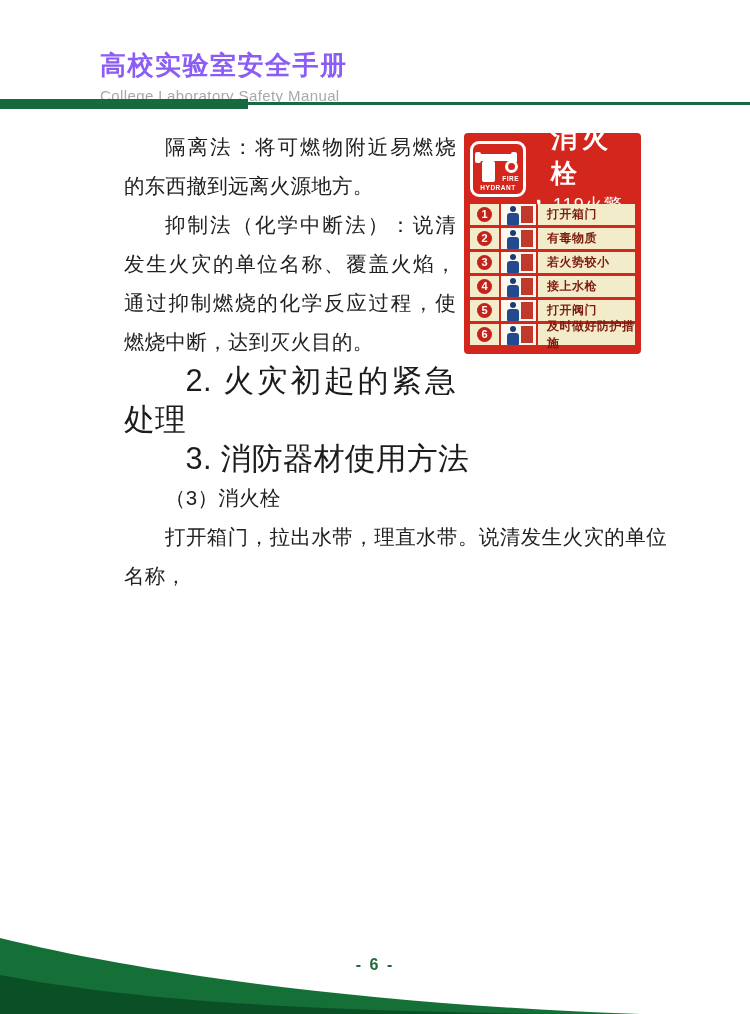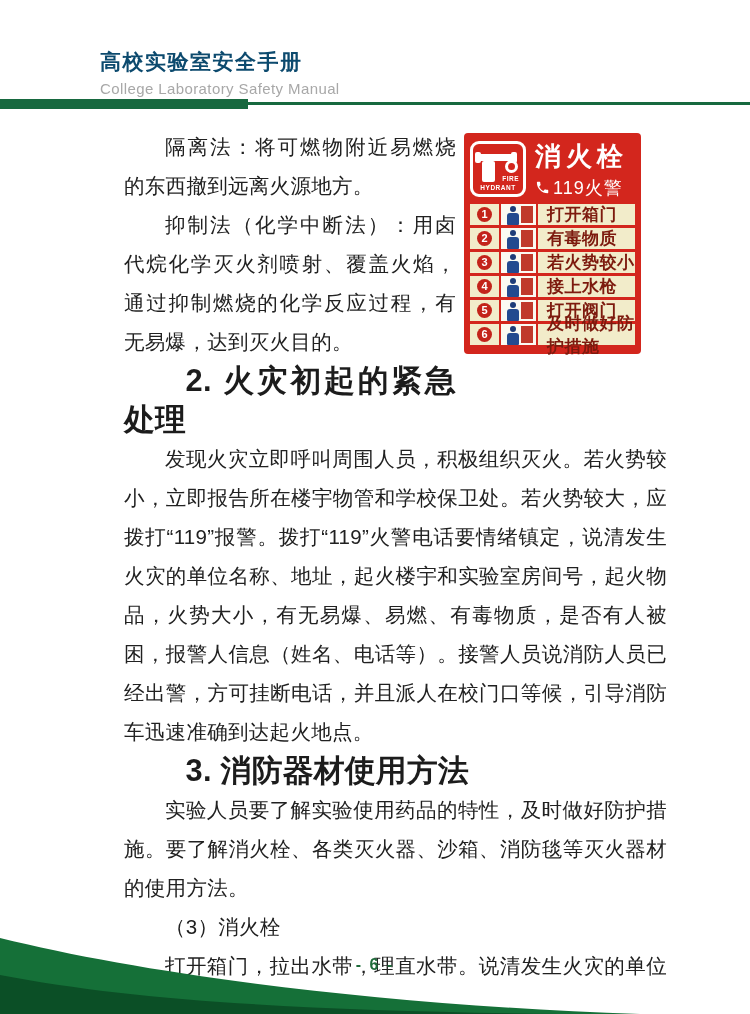--- a/index.html
+++ b/index.html
@@ -4,72 +4,72 @@
 <style>
   * { margin:0; padding:0; box-sizing:border-box; }
   html,body { background:#e8e8e8; }
   .page {
     position:relative; width:750px; height:1014px; background:#ffffff;
     overflow:hidden; margin:0 auto;
     font-family:"Liberation Sans","DejaVu Sans",sans-serif;
   }
   
   .brand { position:absolute; left:100px; top:48px; }
-  .brand-title { font-size:21px; font-weight:bold; color:#0c4a6e; letter-spacing:1.5px; }
+  .brand-title { font-size:26px; font-weight:bold; color:#8b5cf6; letter-spacing:1.5px; }
   .brand-sub { font-size:15px; color:#a8a8a8; margin-top:4px; letter-spacing:0.4px; }
   .header-rule { position:absolute; left:0; top:99px; width:750px; height:10px; }
   .rule-thick { position:absolute; left:0; top:0; width:248px; height:10px; background:#17693f; }
   .rule-thin  { position:absolute; left:248px; top:3px; width:502px; height:3px; background:#17693f; }
   
   .content {
     position:absolute; left:85px; top:127px; width:582px;
     font-size:20.5px; line-height:39px; color:#212121;
     text-align:justify; letter-spacing:0.3px;
   }
   .para, .heading { text-indent:2em;margin-left:39px; }
-  .heading { font-weight:bold; color:#1c1c1c; }
+  .heading { font-weight:normal; color:#1c1c1c; }
   
   .poster {
     float:right; width:177px; height:221px;
     margin:6px 26px 12px 8px;
     background:#d3261d; border-radius:4px; padding:6px;
     text-indent:0; line-height:normal; letter-spacing:normal; text-align:left;
   }
   .poster-top { display:flex; align-items:center; height:60px; }
   .hydrant-box {
     position:relative; width:56px; height:56px; flex:none;
     border:3px solid #fff; border-radius:9px;
   }
   .h-bar  { position:absolute; left:5px;  top:10px; width:36px; height:7px;  background:#fff; border-radius:2px; }
   .h-capL { position:absolute; left:2px;  top:8px;  width:6px;  height:11px; background:#fff; border-radius:2px; }
   .h-capR { position:absolute; left:38px; top:8px;  width:6px;  height:11px; background:#fff; border-radius:2px; }
   .h-body { position:absolute; left:9px;  top:17px; width:13px; height:21px; background:#fff; border-radius:2px; }
   .h-coil { position:absolute; right:5px; top:16px; width:13px; height:13px; border:3.5px solid #fff; border-radius:50%; }
   .h-fire { position:absolute; right:4px; bottom:12px; font-size:6.5px; font-weight:bold; color:#fff; letter-spacing:0.5px; }
   .h-hyd  { position:absolute; left:0; right:0; bottom:3px; text-align:center; font-size:6.5px; font-weight:bold; color:#fff; letter-spacing:0.5px; }
   .poster-titles { margin-left:9px; }
-  .poster-title { font-size:26px; font-weight:bold; color:#fff; letter-spacing:5px; }
+  .poster-title { font-size:26px; font-weight:bold; color:#fff; letter-spacing:5px;margin-left:16px; }
   .poster-phone { display:flex; align-items:center; margin-top:2px; }
   .phone-icon { width:15px; height:15px; margin-right:3px; }
   .poster-phone span { font-size:18px; font-weight:normal; color:#fff; letter-spacing:1px; }
   .poster-rows { margin-top:5px; display:flex; flex-direction:column; gap:3px; }
   .step-row { display:flex; gap:2px; height:21px; }
   .cell { background:#f2ecca; }
   .cell.num { width:29px; flex:none; display:flex; align-items:center; justify-content:center; }
   .num-circle {
     width:15px; height:15px; background:#c3231a; color:#fff; border-radius:50%;
     font-size:11px; line-height:15px; text-align:center; font-weight:bold;
   }
   .cell.pic { width:35px; flex:none; background:#fbfaf2; position:relative; overflow:hidden; }
   .p-box    { position:absolute; right:3px; top:2px; width:12px; height:17px; background:#c0392b; }
   .p-head   { position:absolute; left:9px; top:2px; width:6px; height:6px; border-radius:50%; background:#1e3c78; }
   .p-bodyfig{ position:absolute; left:6px; top:9px; width:12px; height:12px; border-radius:3px 3px 1px 1px; background:#234a8f; }
   .cell.txt {
     flex:1; display:flex; align-items:center; padding-left:9px;
-    color:#7d1a0e; font-weight:bold; font-size:17px; letter-spacing:0.5px;
+    color:#7d1a0e; font-weight:bold; font-size:12px; letter-spacing:0.5px;
   }
   
   .page-number {
     position:absolute; left:0; top:956px; width:750px; text-align:center;
     font-size:16px; font-weight:bold; color:#1e6b3a; letter-spacing:2px;
   }
   .swoosh { position:absolute; left:0; bottom:0; width:750px; height:84px; display:block; }
 </style>
 </head>
 <body>
@@ -178,25 +178,23 @@
               <span class="p-box"></span>
               <span class="p-head"></span>
               <span class="p-bodyfig"></span>
             </div>
             <div class="cell txt">及时做好防护措施</div>
           </div>
         </div>
     </aside>
 
     <p class="para">隔离法：将可燃物附近易燃烧的东西撤到远离火源地方。</p>
-    <p class="para">抑制法（化学中断法）：用卤代烷化学灭火剂喷射、覆盖火焰，通过抑制燃烧的化学反应过程，有无易爆，达到灭火目的。</p>
+    <p class="para">抑制法（化学中断法）：说清发生火灾的单位名称、覆盖火焰，通过抑制燃烧的化学反应过程，使燃烧中断，达到灭火目的。</p>
     <h2 class="heading">2. 火灾初起的紧急处理</h2>
-    <p class="para">发现火灾立即呼叫周围人员，积极组织灭火。若火势较小，立即报告所在楼宇物管和学校保卫处。若火势较大，应拨打“119”报警。拨打“119”火警电话要情绪镇定，说清发生火灾的单位名称、地址，起火楼宇和实验室房间号，起火物品，火势大小，有无易爆、易燃、有毒物质，是否有人被困，报警人信息（姓名、电话等）。接警人员说消防人员已经出警，方可挂断电话，并且派人在校门口等候，引导消防车迅速准确到达起火地点。</p>
     <h2 class="heading">3. 消防器材使用方法</h2>
-    <p class="para">实验人员要了解实验使用药品的特性，及时做好防护措施。要了解消火栓、各类灭火器、沙箱、消防毯等灭火器材的使用方法。</p>
     <p class="para">（3）消火栓</p>
     <p class="para">打开箱门，拉出水带，理直水带。说清发生火灾的单位名称，</p>
   </main>
 
   <div class="page-number">- 6 -</div>
 
   <svg class="swoosh" viewBox="0 0 750 84" preserveAspectRatio="none">
     <path d="M0,8 C150,45 380,75 640,84 L0,84 Z" fill="#157038"></path>
     <path d="M0,45 C140,72 320,81 560,84 L0,84 Z" fill="#0b4f26"></path>
   </svg>

